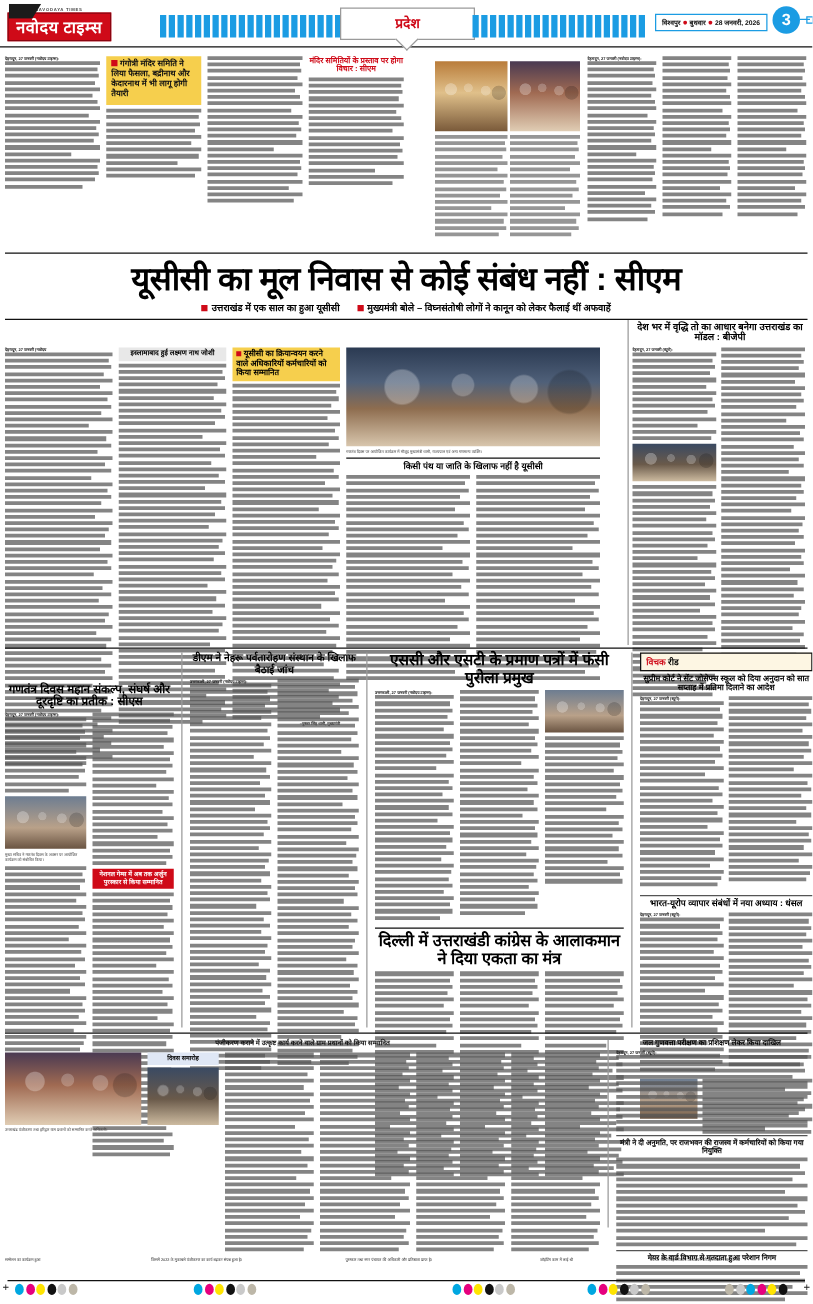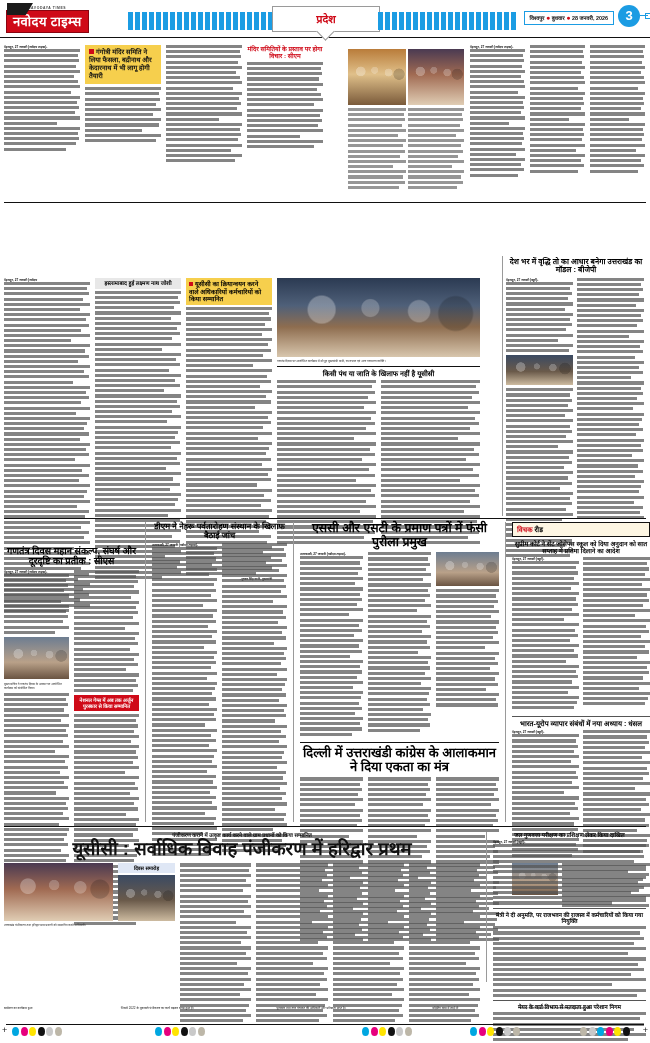--- a/index.html
+++ b/index.html
@@ -448,20 +448,29 @@
             <span style="width:87%"></span>
           </div>
         </div>
       </div>
     </div>
 
     <div class="hline dark" style="left:4px; top:163px; width:642px;"></div>
   </div>
 
   <div class="lead">
+    <div class="lead-head">यूसीसी का मूल निवास से कोई संबंध नहीं : सीएम</div>
+    <div class="lead-sub">
+      <div>
+        <span class="bullet"></span><span>उत्तराखंड में एक साल का हुआ यूसीसी</span>
+      </div>
+      <div>
+        <span class="bullet"></span><span>मुख्यमंत्री बोले – विघ्नसंतोषी लोगों ने कानून को लेकर फैलाई थीं अफवाहें</span>
+      </div>
+    </div>
   </div>
 
   <div style="position:absolute; left:506px; top:258px; width:140px;">
     <div class="sec-head sz-sm">देश भर में वृद्धि तो का आधार बनेगा उत्तराखंड का मॉडल : बीजेपी</div>
     <div style="display:flex; gap:4px; margin-top:3px;">
       <div style="width:67px">
         <div class="byline">देहरादून, 27 जनवरी (ब्यूरो)-</div>
         <div class="greek">
           <span style="width:100%"></span>
             <span style="width:96%"></span>
@@ -1514,21 +1523,20 @@
     </div>
   </div>
 
   <div class="hline dark" style="left:4px; top:826px; width:642px;"></div>
 
   <div style="position:absolute; left:4px; top:832px; width:642px;">
     <div style="display:flex; gap:6px;">
 
       <div style="width:476px;">
         <div class="kicker">पंजीकरण कराने में उत्कृष्ट कार्य करने वाले ग्राम प्रधानों को किया सम्मानित</div>
-        <div class="hl" style="font-size:18.5px; text-align:center; margin-top:1px;">यूसीसी : सर्वाधिक विवाह पंजीकरण में हरिद्वार प्रथम</div>
 
         <div style="display:flex; gap:5px; margin-top:4px;">
           <div style="width:110px">
             <div class="photo ceremony" style="height:58px;"></div>
             <div class="caption">उत्तराखंड पंजीकरण तथा हरिद्वार ग्राम प्रधानों को सम्मानित करते अधिकारी।</div>
           </div>
           <div style="width:58px">
             <div class="boxhead" style="background:#dfe7f5;text-align:center;font-size:5px;">दिवस समारोह</div>
             <div class="photo podium" style="height:46px;margin-top:2px;"></div>
           </div>

